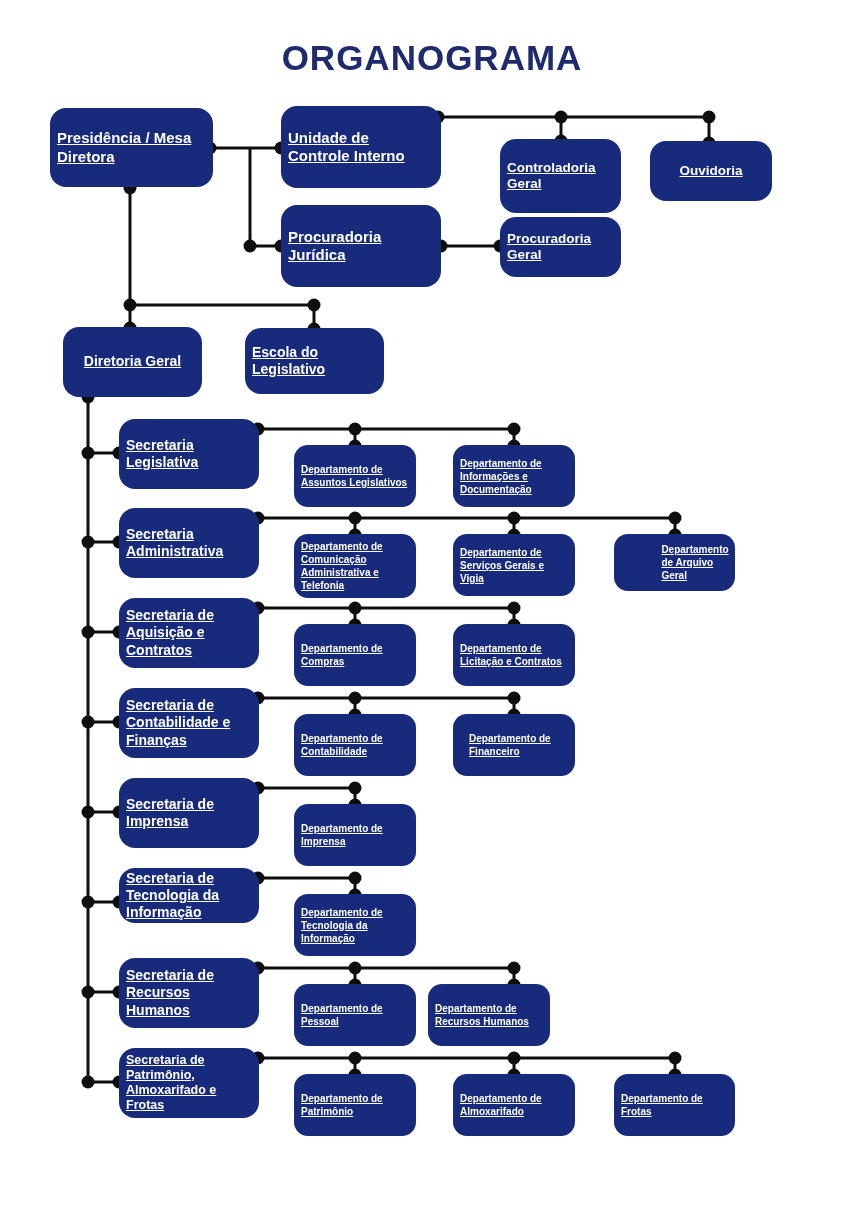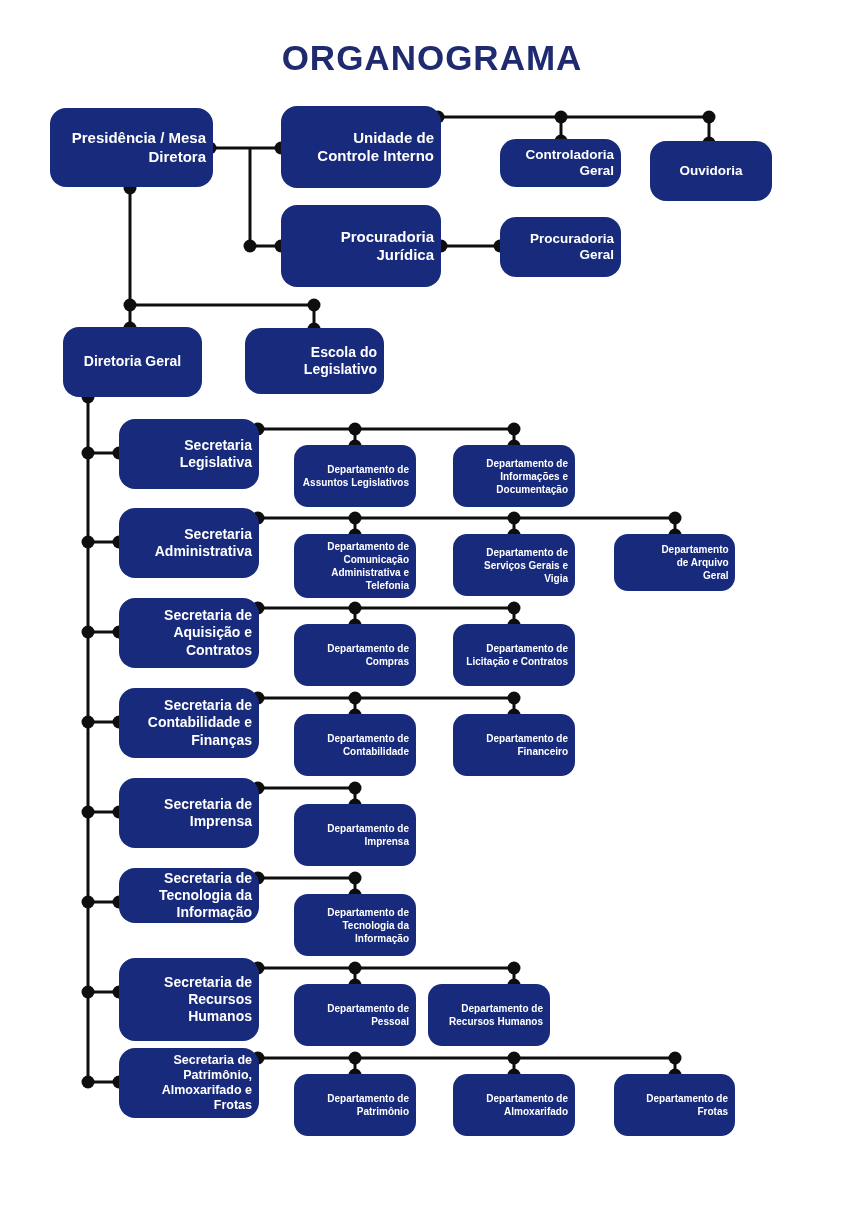--- a/index.html
+++ b/index.html
@@ -27,25 +27,26 @@
   svg.connectors{
     position:absolute;left:0;top:0;width:864px;height:1222px;
   }
   svg.connectors line{stroke:var(--line);stroke-width:3;stroke-linecap:butt;}
   svg.connectors circle{fill:var(--line);}
   .node{
     position:absolute;
     background:var(--box);
     color:var(--text);
     display:flex;align-items:center;justify-content:center;
-    text-align:right;
+    text-align:left;
     font-weight:700;
     border-radius:16px;
     padding:4px 7px;
     line-height:1.22;
+    text-decoration:underline;
   }
   .f15{font-size:15px;}
   .f14{font-size:14px;}
   .f13{font-size:13.5px;}
   .f12{font-size:12.5px;}
   .dept{font-size:10px;border-radius:14px;line-height:1.3;font-weight:700;}
 </style>
 </head>
 <body>
 
@@ -231,21 +232,21 @@
         <circle cx="675" cy="1075" r="6.5"></circle>
     </g>
   </svg>
 
   <div class="node f15" style="left:50px;top:108px;width:163px;height:79px;">
       <span>Presidência / Mesa Diretora</span>
     </div>
   <div class="node f15" style="left:281px;top:106px;width:160px;height:82px;">
       <span>Unidade de Controle Interno</span>
     </div>
-  <div class="node f13" style="left:500px;top:139px;width:121px;height:48px;">
+  <div class="node f13" style="left:500px;top:139px;width:121px;height:74px;">
       <span>Controladoria Geral</span>
     </div>
   <div class="node f13" style="left:650px;top:141px;width:122px;height:60px;">
       <span>Ouvidoria</span>
     </div>
   <div class="node f15" style="left:281px;top:205px;width:160px;height:82px;">
       <span>Procuradoria Jurídica</span>
     </div>
   <div class="node f13" style="left:500px;top:217px;width:121px;height:60px;">
       <span>Procuradoria Geral</span>
@@ -268,21 +269,21 @@
     </div>
   <div class="node f14" style="left:119px;top:778px;width:140px;height:70px;">
       <span>Secretaria de Imprensa</span>
     </div>
   <div class="node f14" style="left:119px;top:688px;width:140px;height:70px;">
       <span>Secretaria de Contabilidade e Finanças</span>
     </div>
   <div class="node f14" style="left:119px;top:868px;width:140px;height:55px;">
       <span>Secretaria de Tecnologia da Informação</span>
     </div>
-  <div class="node f14" style="left:119px;top:958px;width:140px;height:83px;">
+  <div class="node f14" style="left:119px;top:958px;width:140px;height:70px;">
       <span>Secretaria de Recursos Humanos</span>
     </div>
   <div class="node f12" style="left:119px;top:1048px;width:140px;height:70px;">
       <span>Secretaria de Patrimônio, Almoxarifado e Frotas</span>
     </div>
 
   <div class="node dept" style="left:294px;top:445px;width:122px;height:62px;">
       <span>Departamento de Assuntos Legislativos</span>
     </div>
   <div class="node dept" style="left:453px;top:445px;width:122px;height:62px;">

